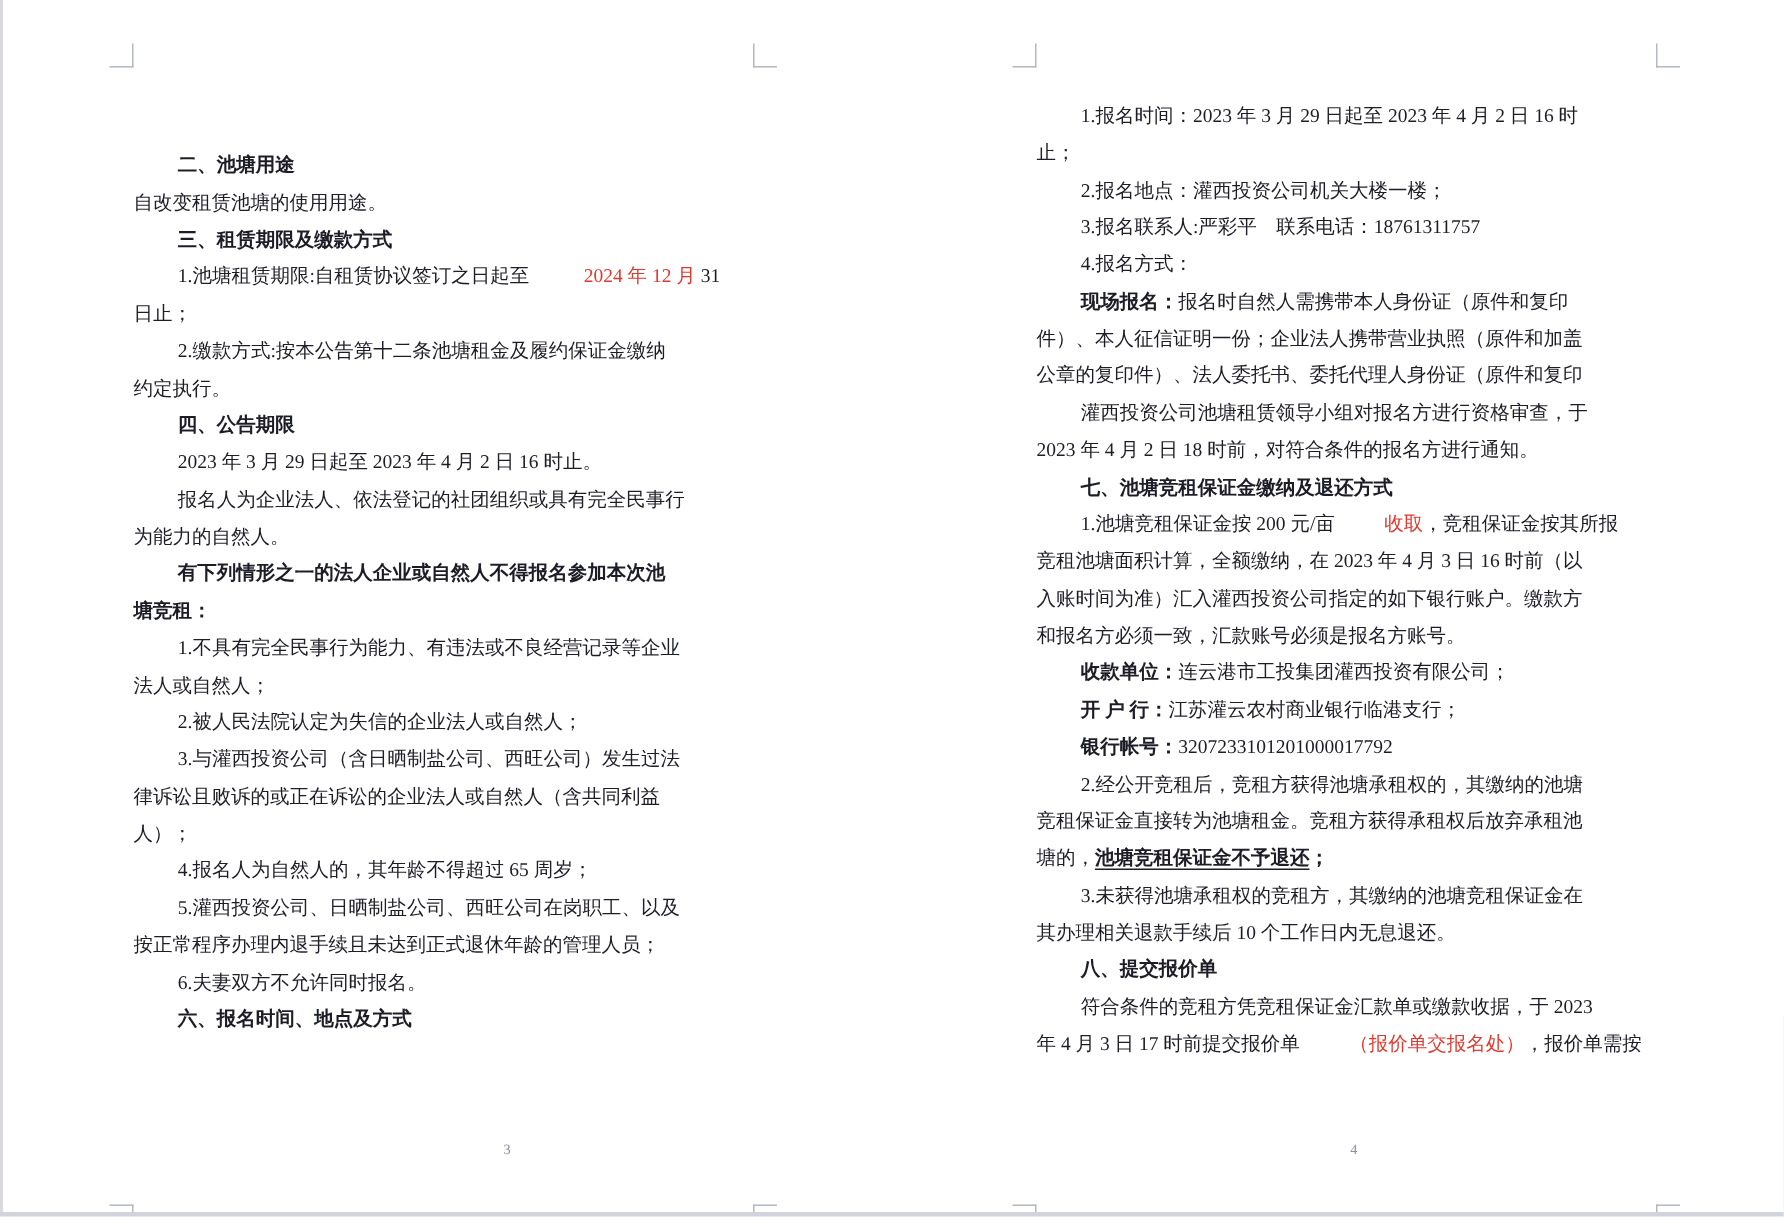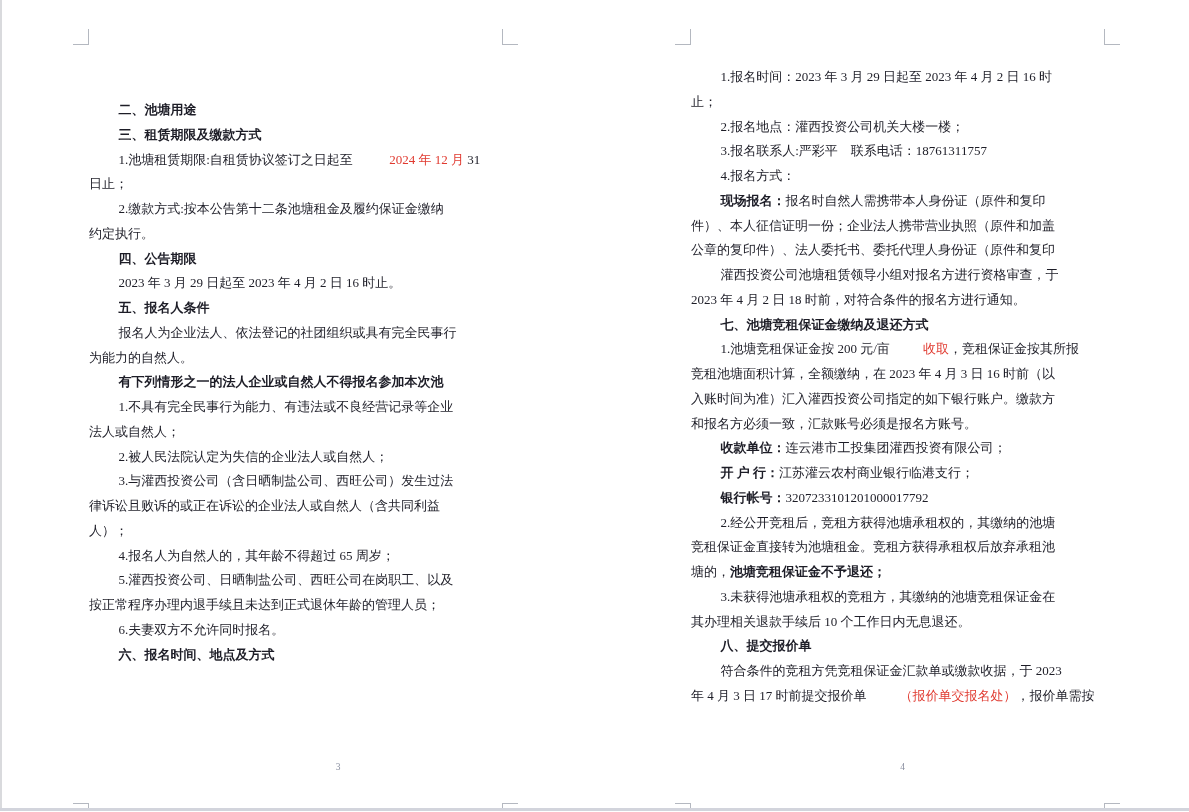--- a/index.html
+++ b/index.html
@@ -17,21 +17,21 @@
   .content{
     position:absolute;width:416px;color:var(--text);
     font-size:13px;line-height:24.75px;
   }
   #page3 .content{left:87px;top:98px;}
   #page4 .content{left:75px;top:65px;}
   .ln{height:24.75px;white-space:pre;}
   .ind{text-indent:29.5px;}
   .b{font-weight:bold;}
   .r{color:var(--red);margin-left:33px;}
-  .u{text-underline-offset:3px;}
+  .u{text-decoration:underline;text-underline-offset:3px;}
   .pageno{
     position:absolute;top:762px;left:0;width:100%;text-align:center;
     font-size:9.5px;color:#8a8fa0;
   }
   .mark{position:absolute;width:16px;height:16px;border:0 solid var(--mark);box-sizing:border-box;}
   .mark.tl{border-right-width:1px;border-bottom-width:1px;}
   .mark.tr{border-left-width:1px;border-bottom-width:1px;}
   .mark.bl{border-right-width:1px;border-top-width:1px;}
   .mark.br{border-left-width:1px;border-top-width:1px;}
   .page-row-gap{position:absolute;left:0;top:808px;width:1189px;height:3px;background:#d2d4dc;}
@@ -40,31 +40,32 @@
 </head>
 <body>
 
 <div class="page" id="page3">
   <div class="mark tl" style="left:71px;top:29px;"></div>
   <div class="mark tr" style="left:500px;top:29px;"></div>
   <div class="mark bl" style="left:71px;top:803px;"></div>
   <div class="mark br" style="left:500px;top:803px;"></div>
   <div class="content">
       <div class="ln ind"><span class="b">二、池塘用途</span></div>
+      <div class="ln"><span>自改变租赁池塘的使用用途。</span></div>
       <div class="ln ind"><span class="b">三、租赁期限及缴款方式</span></div>
       <div class="ln ind"><span>1.池塘租赁期限:自租赁协议签订之日起至 </span><span class="r">2024 年 12 月</span><span> 31</span></div>
       <div class="ln"><span>日止；</span></div>
       <div class="ln ind"><span>2.缴款方式:按本公告第十二条池塘租金及履约保证金缴纳</span></div>
       <div class="ln"><span>约定执行。</span></div>
       <div class="ln ind"><span class="b">四、公告期限</span></div>
       <div class="ln ind"><span>2023 年 3 月 29 日起至 2023 年 4 月 2 日 16 时止。</span></div>
-      <div class="ln ind"><span class="b">五、报名人条件</span></div>
       <div class="ln ind"><span>报名人为企业法人、依法登记的社团组织或具有完全民事行</span></div>
       <div class="ln"><span>为能力的自然人。</span></div>
       <div class="ln ind"><span class="b">有下列情形之一的法人企业或自然人不得报名参加本次池</span></div>
+      <div class="ln"><span class="b">塘竞租：</span></div>
       <div class="ln ind"><span>1.不具有完全民事行为能力、有违法或不良经营记录等企业</span></div>
       <div class="ln"><span>法人或自然人；</span></div>
       <div class="ln ind"><span>2.被人民法院认定为失信的企业法人或自然人；</span></div>
       <div class="ln ind"><span>3.与灌西投资公司（含日晒制盐公司、西旺公司）发生过法</span></div>
       <div class="ln"><span>律诉讼且败诉的或正在诉讼的企业法人或自然人（含共同利益</span></div>
       <div class="ln"><span>人）；</span></div>
       <div class="ln ind"><span>4.报名人为自然人的，其年龄不得超过 65 周岁；</span></div>
       <div class="ln ind"><span>5.灌西投资公司、日晒制盐公司、西旺公司在岗职工、以及</span></div>
       <div class="ln"><span>按正常程序办理内退手续且未达到正式退休年龄的管理人员；</span></div>
       <div class="ln ind"><span>6.夫妻双方不允许同时报名。</span></div>

